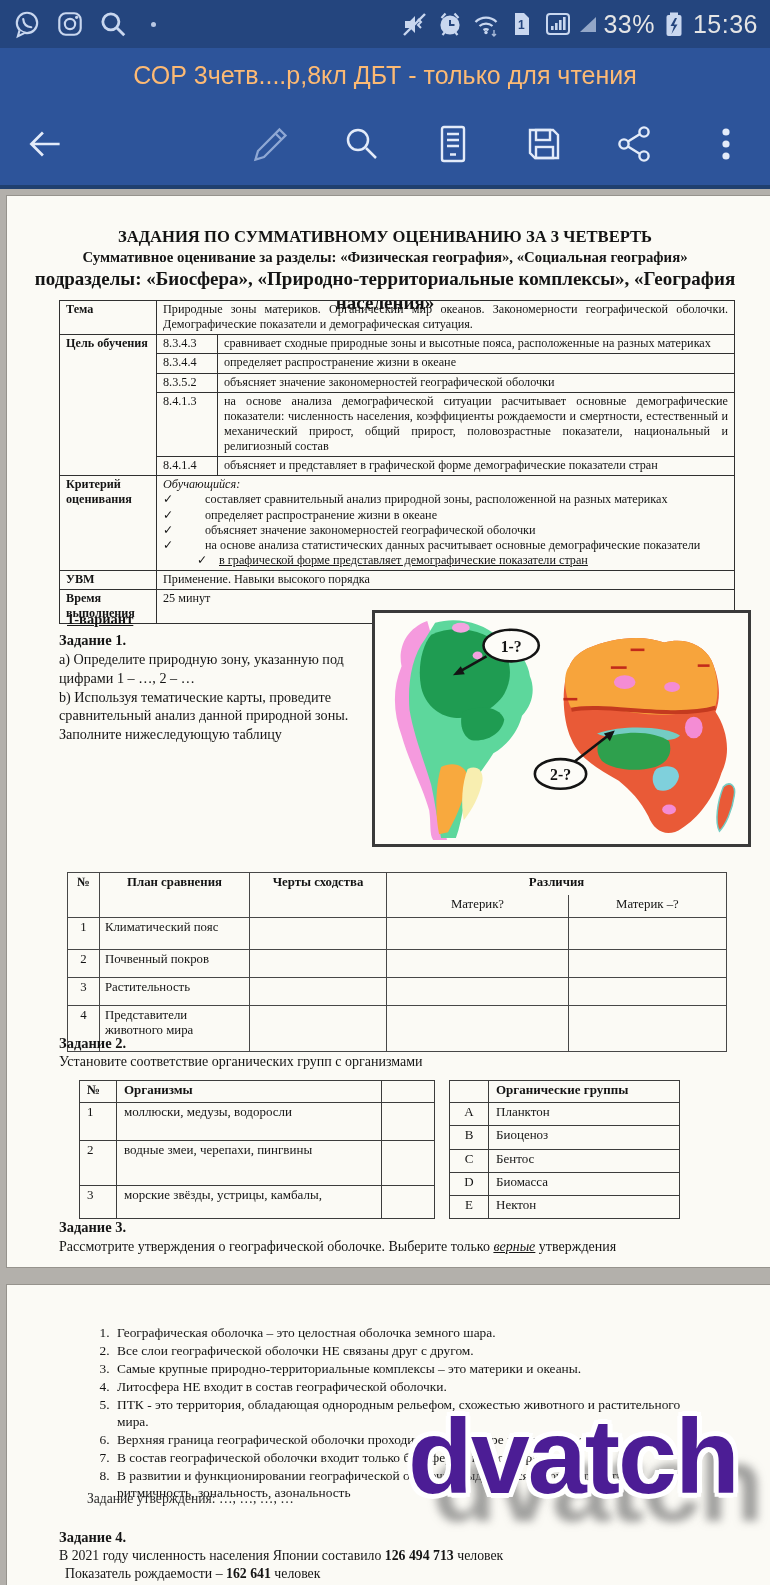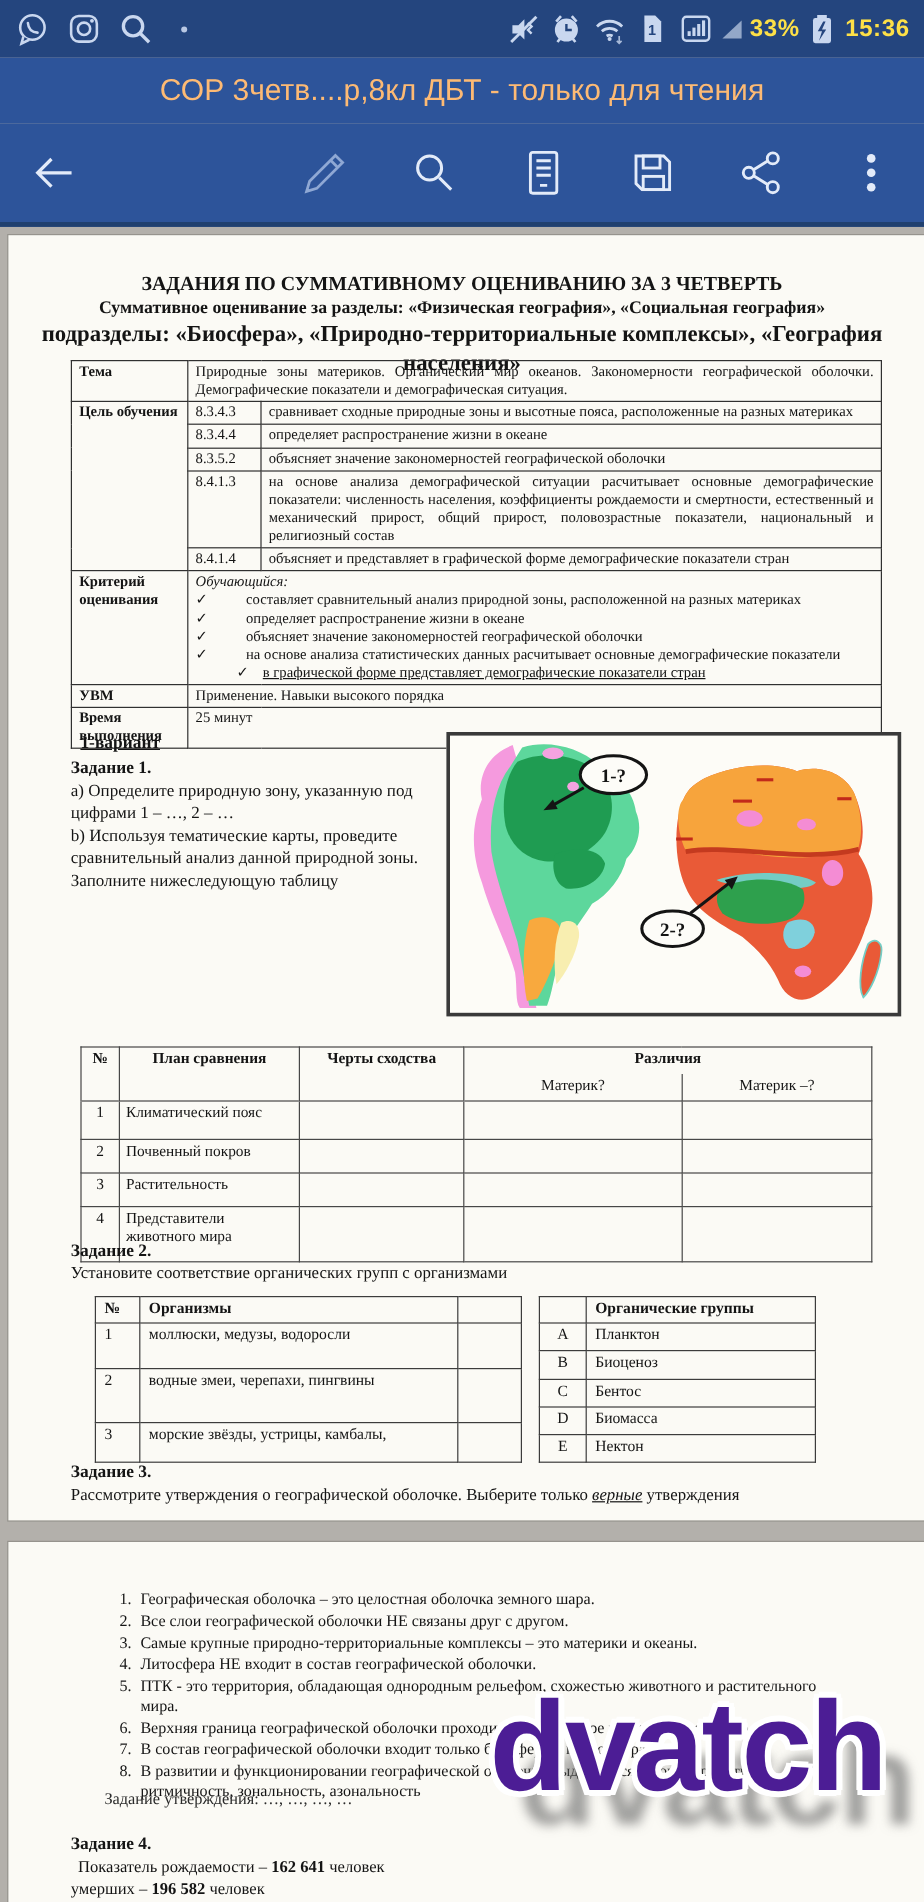--- a/index.html
+++ b/index.html
@@ -6,21 +6,21 @@
   body{width:770px;height:1585px;position:relative;background:#b3b0ab;overflow:hidden;
        font-family:"Liberation Serif",serif;color:#141414;}
   svg{display:block;}
   
   .status-bar{position:absolute;top:0;left:0;width:770px;height:48px;background:#24457e;
               display:flex;align-items:center;padding:0 12px;box-sizing:border-box;
               font-family:"Liberation Sans",sans-serif;color:#ccd9f0;}
   .sb-left{display:flex;align-items:center;gap:13px;}
   .sb-dot{width:5px;height:5px;border-radius:50%;background:#b9c8e4;margin-left:10px;}
   .sb-right{margin-left:auto;display:flex;align-items:center;gap:7px;}
-  .sb-text{font-size:20px;font-weight:bold;color:#fde047;letter-spacing:0.5px;}
+  .sb-text{font-size:25px;font-weight:normal;color:#e5e5e5;letter-spacing:0.5px;}
   .tri{width:0;height:0;border-left:16px solid transparent;border-bottom:15px solid #93a7c8;}
   .title-bar{position:absolute;top:48px;left:0;width:770px;height:55px;background:#2d549a;
              display:flex;align-items:center;justify-content:center;}
   .title-bar span{font-family:"Liberation Sans",sans-serif;font-size:25px;color:#fdba74;}
   .toolbar{position:absolute;top:103px;left:0;width:770px;height:86px;background:#2d549a;
            border-bottom:4px solid #20406f;display:flex;align-items:center;
            padding:0 22px;box-sizing:border-box;}
   .tool-group{margin-left:auto;display:flex;align-items:center;gap:47px;}
   .tbtn{cursor:pointer;}
   
@@ -475,18 +475,19 @@
       <li>Литосфера НЕ входит в состав географической оболочки.</li>
       <li>ПТК -  это территория, обладающая однородным рельефом, схожестью животного и растительного мира.</li>
       <li>Верхняя граница географической оболочки проходит в стратосфере на уровне озонового слоя.</li>
       <li>В состав географической оболочки входит только биосфера и гидросфера.</li>
       <li>В развитии и функционировании географической оболочки выделяются закономерности: ритмичность, зональность, азональность</li>
     </ol>
   </div>
   <div class="answers">Задание утверждения: …, …, …, …</div>
   <div class="task4">
     <div class="t-title">Задание 4.</div>
+    <div><span>В 2021 году численность населения Японии составило </span><span class="num">126 494 713</span><span> человек</span></div>
     <div class="l2"><span>Показатель рождаемости – </span><span class="num">162 641</span><span> человек</span></div>
     <div><span>умерших – </span><span class="num">196 582</span><span> человек</span></div>
   </div>
 </div>
 
 <div class="watermark">dvatch</div>
 
 </body></html>

